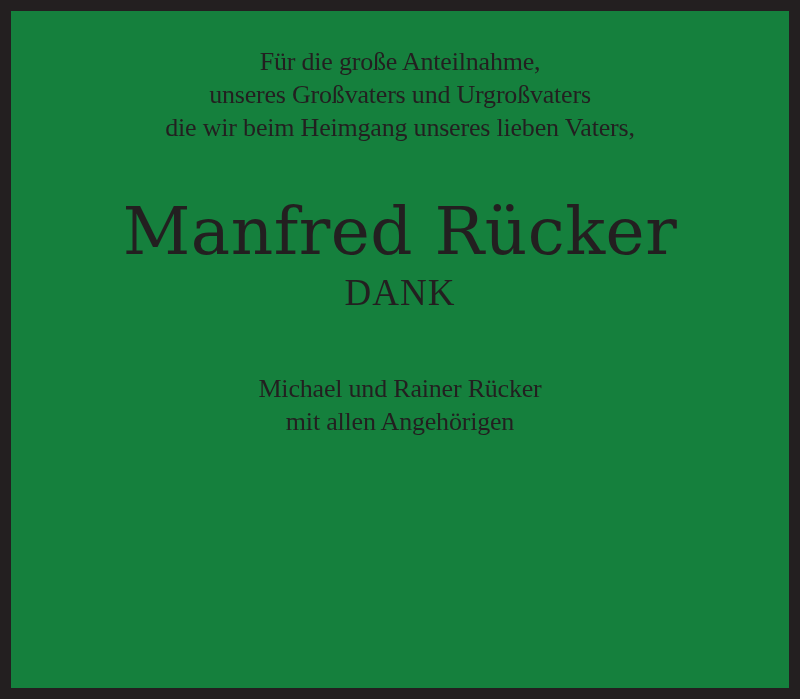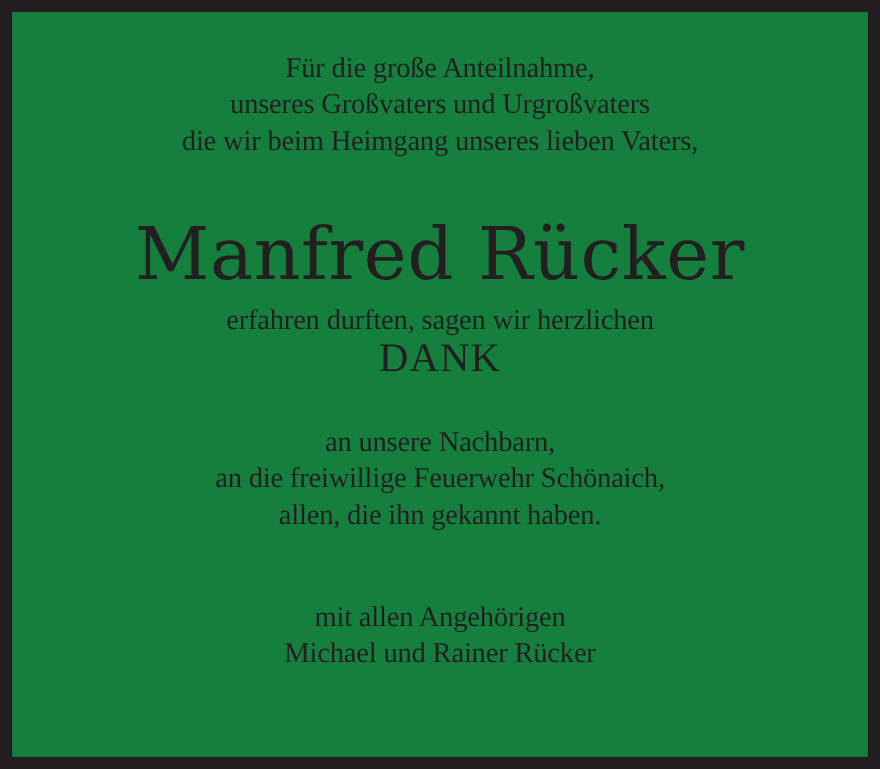--- a/index.html
+++ b/index.html
@@ -80,28 +80,22 @@
   <div class="notice">
 
     <div class="intro">
       <p>Für die große Anteilnahme,</p>
       <p>unseres Großvaters und Urgroßvaters</p>
       <p>die wir beim Heimgang unseres lieben Vaters,</p>
     </div>
 
     <h1 class="deceased-name">Manfred Rücker</h1>
 
-    <p class="thanks-line">erfahren durften, sagen wir herzlichen</p>
     <p class="thanks-word">DANK</p>
 
-    <div class="dedication">
-      <p>an unsere Nachbarn,</p>
-      <p>an die freiwillige Feuerwehr Schönaich,</p>
-      <p>allen, die ihn gekannt haben.</p>
-    </div>
 
     <div class="signature">
+      <p>Michael und Rainer Rücker</p>
       <p>mit allen Angehörigen</p>
-      <p>Michael und Rainer Rücker</p>
     </div>
 
   </div>
 </div>
 
 </body></html>

